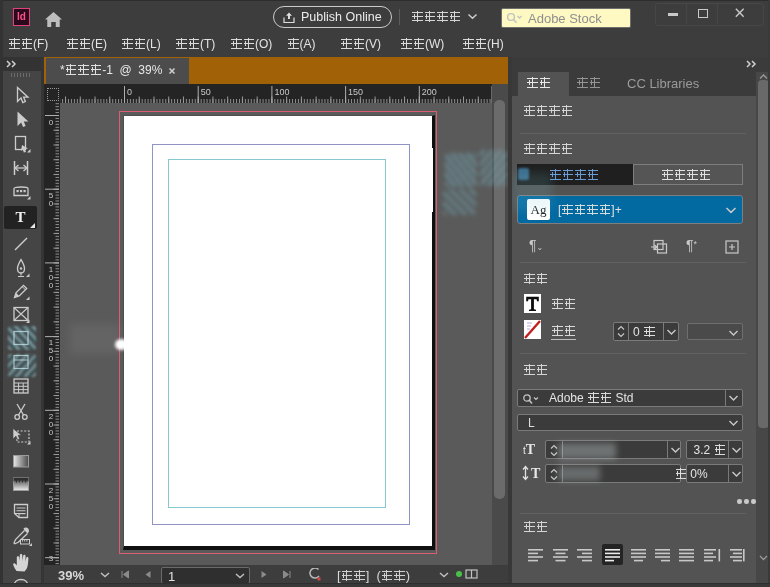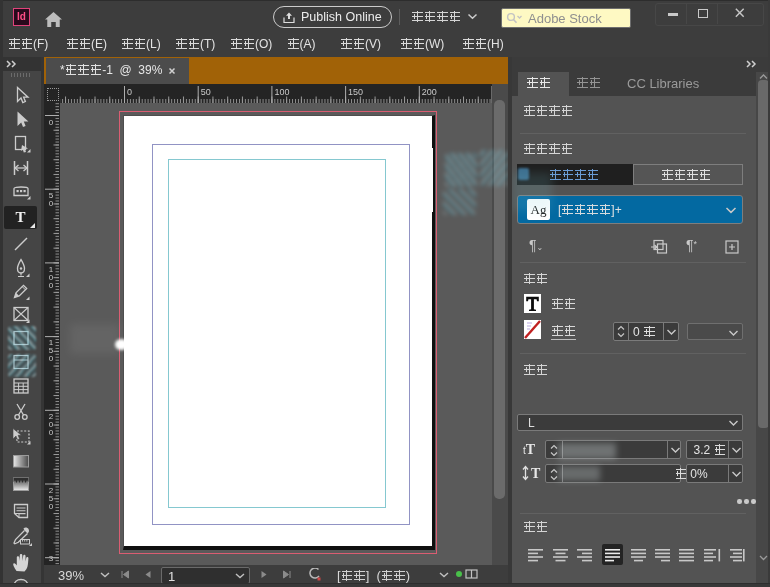--- a/index.html
+++ b/index.html
@@ -313,21 +313,21 @@
 <div class="ab" style="left:443px;top:150px;width:67px;height:68px;filter:blur(1.9px);opacity:.52;">
   <div class="ab" style="left:2px;top:3px;width:32px;height:34px;background:
     repeating-linear-gradient(52deg,rgba(64,156,180,.95) 0 2px,rgba(214,243,247,.8) 2px 3.5px,transparent 3.5px 6px);border-radius:4px;"></div>
   <div class="ab" style="left:37px;top:0;width:28px;height:36px;background:
     repeating-linear-gradient(-50deg,rgba(64,156,180,.9) 0 2px,rgba(214,243,247,.75) 2px 3.5px,transparent 3.5px 6.5px);border-radius:4px;"></div>
   <div class="ab" style="left:0px;top:39px;width:33px;height:26px;background:
     repeating-linear-gradient(45deg,rgba(64,156,180,.85) 0 2px,rgba(214,243,247,.7) 2px 3.5px,transparent 3.5px 7px);border-radius:4px;"></div>
 </div>
 
 <div class="ab" id="statusbar" style="left:44px;top:565px;width:464px;height:19px;background:#3d3d3d;color:#d8d8d8;font-size:13px;">
-  <span class="ab txt" style="left:14px;top:2.5px;">39%</span>
+  <span class="ab txt" style="left:14px;top:2.5px;font-weight:bold;">39%</span>
   <svg class="ab" style="left:56px;top:7px;" width="10" height="6" viewBox="0 0 10 6">
         <path d="M1 1 L5 4.6 L9 1" fill="none" stroke="#c0c0c0" stroke-width="1.4"></path>
       </svg>
 
   <svg class="ab" style="left:76px;top:5px;" width="10" height="9" viewBox="0 0 10 9">
         <path d="M2 1 L2 8 M8.5 1 L3.5 4.5 L8.5 8 Z" fill="#8b8b8b" stroke="#8b8b8b" stroke-width="1"></path>
       </svg>
   <svg class="ab" style="left:100px;top:5px;" width="8" height="9" viewBox="0 0 8 9">
         <path d="M6.5 1 L1.5 4.5 L6.5 8 Z" fill="#8b8b8b"></path>
       </svg>
@@ -434,20 +434,32 @@
   </div>
   <div class="ab" style="left:175px;top:266px;width:55.5px;height:17px;background:#4a4a4a;border:1px solid #6f6f6f;border-radius:2px;box-sizing:border-box;">
     <svg class="ab" style="left:40px;top:5.5px;" width="11" height="7" viewBox="0 0 11 7">
           <path d="M1.5 1 L5.5 5 L9.5 1" fill="none" stroke="#c8c8c8" stroke-width="1.4"></path>
         </svg>
   </div>
   <div class="ab" style="left:8px;top:295.5px;width:226px;height:1px;background:#616161;"></div>
 
   <span class="ab txt" style="left:11px;top:306px;color:#dcdcdc;"><i class="c"></i><i class="c"></i></span>
 
+  <div class="ab" style="left:5px;top:331.5px;width:225.5px;height:18px;background:#3b3b3b;border:1px solid #7a7a7a;border-radius:2px;box-sizing:border-box;">
+    <svg class="ab" style="left:4px;top:3px;" width="20" height="12" viewBox="0 0 20 12">
+      <circle cx="5" cy="5" r="3.2" fill="none" stroke="#c3c3c3" stroke-width="1.3"></circle>
+      <line x1="7.3" y1="7.3" x2="10" y2="10.5" stroke="#c3c3c3" stroke-width="1.5"></line>
+      <path d="M12 4.5 L14 6.5 L16 4.5" fill="none" stroke="#c3c3c3" stroke-width="1.2"></path>
+    </svg>
+    <span class="ab txt" style="left:31px;top:1.5px;color:#e4e4e4;">Adobe <i class="c"></i><i class="c"></i> Std</span>
+    <div class="ab" style="left:206.5px;top:0;width:1px;height:16px;background:#7a7a7a;"></div>
+    <svg class="ab" style="left:210px;top:5px;" width="11" height="7" viewBox="0 0 11 7">
+          <path d="M1.5 1 L5.5 5 L9.5 1" fill="none" stroke="#c8c8c8" stroke-width="1.4"></path>
+        </svg>
+  </div>
 
   <div class="ab" style="left:5px;top:356.5px;width:225.5px;height:17.5px;background:#3b3b3b;border:1px solid #7a7a7a;border-radius:2px;box-sizing:border-box;">
     <span class="ab txt" style="left:10px;top:1px;color:#dddddd;">L</span>
     <svg class="ab" style="left:210px;top:5px;" width="11" height="7" viewBox="0 0 11 7">
           <path d="M1.5 1 L5.5 5 L9.5 1" fill="none" stroke="#c8c8c8" stroke-width="1.4"></path>
         </svg>
   </div>
 
   <span class="ab txt" style="left:11px;top:385px;color:#e8e8e8;"><span style="font-size:10px;">t</span><span style="font:bold 14px 'Liberation Serif',serif;">T</span></span>
   <div class="ab" style="left:33px;top:383px;width:136px;height:19px;background:#3b3b3b;border:1px solid #7a7a7a;border-radius:2px;box-sizing:border-box;">

